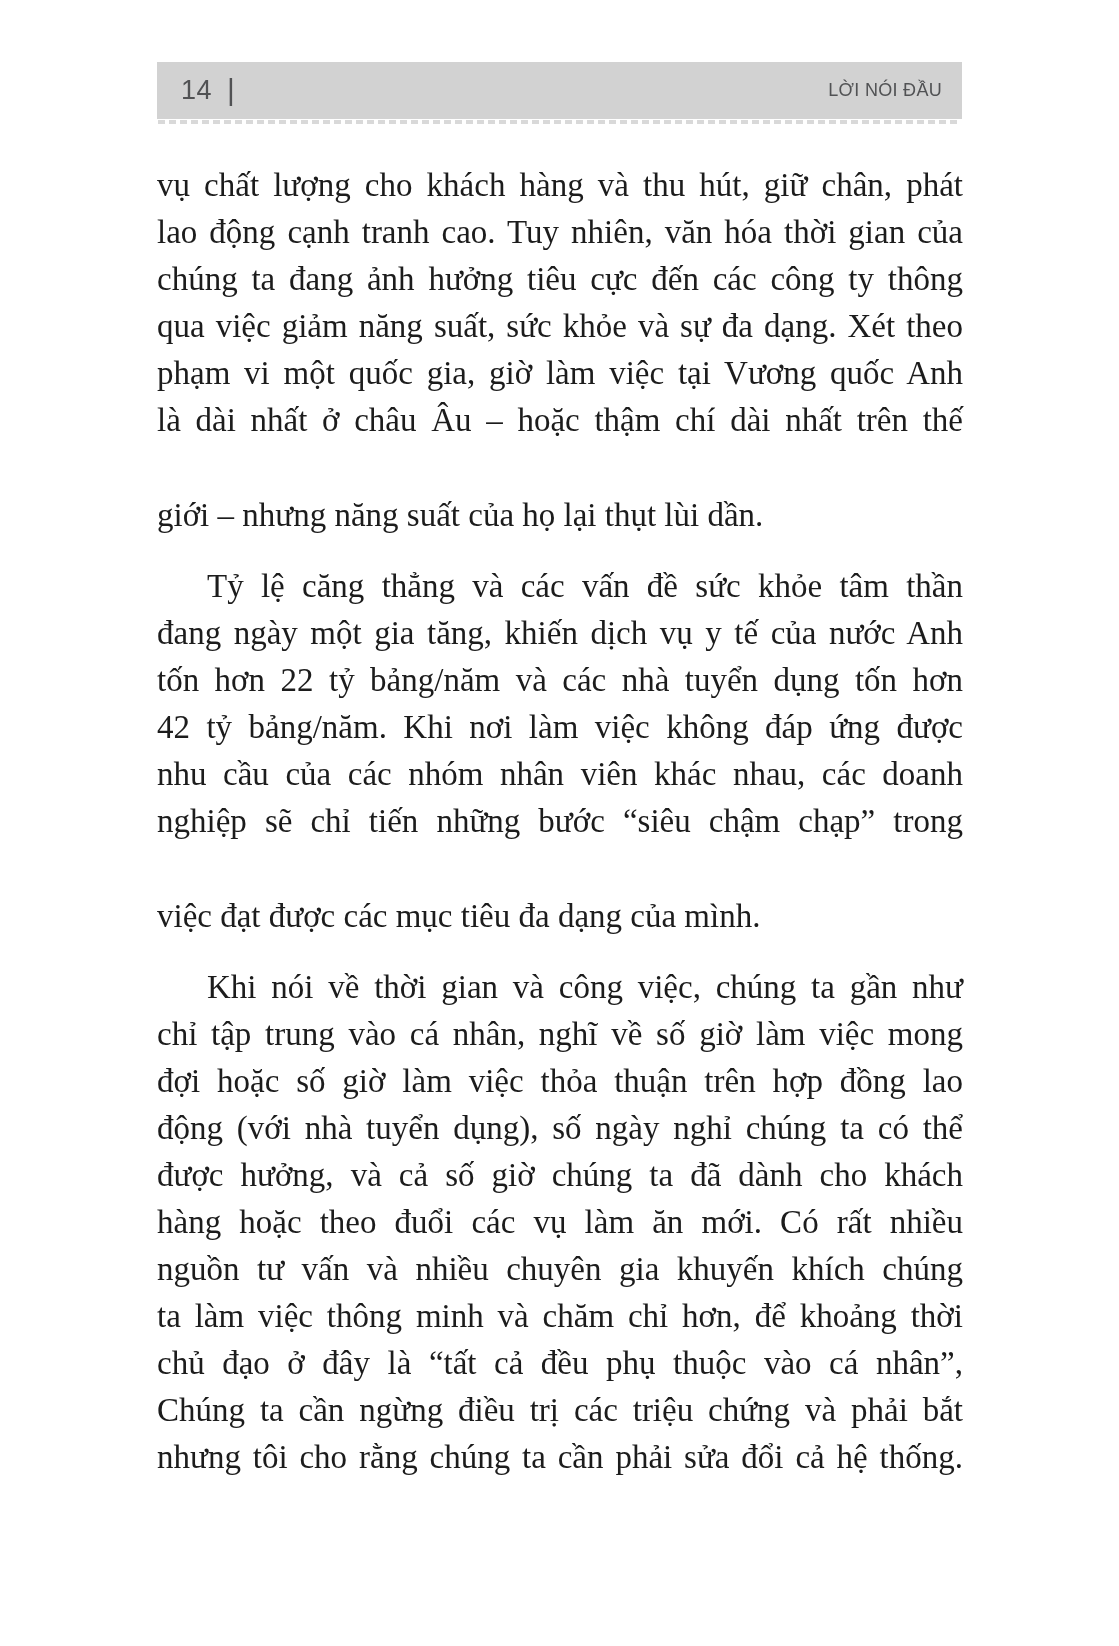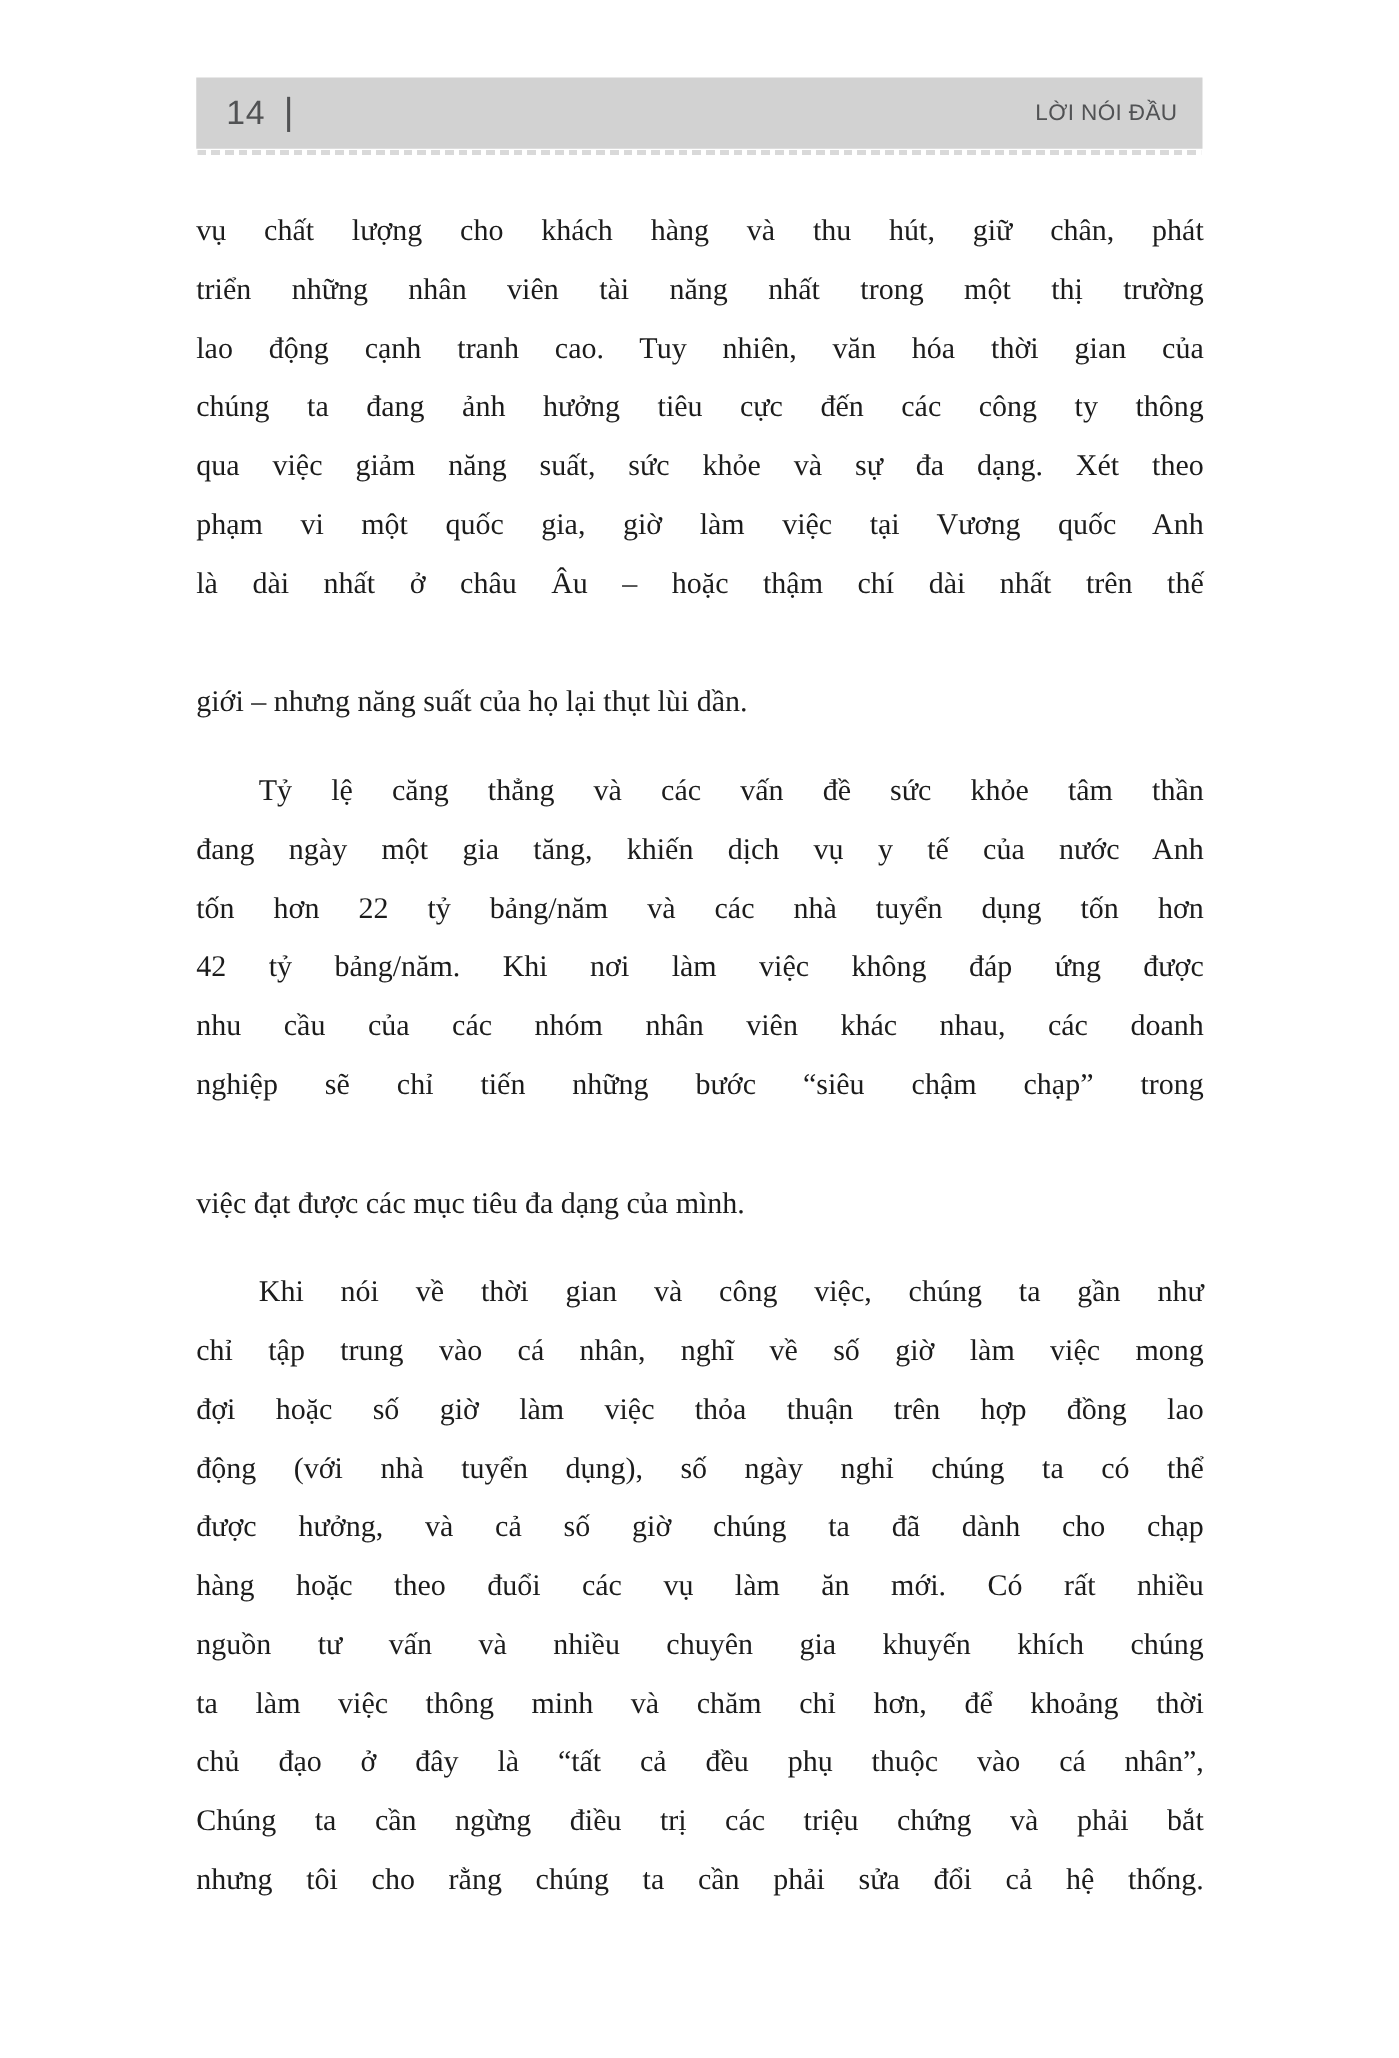--- a/index.html
+++ b/index.html
@@ -66,21 +66,21 @@
     color: var(--header-text, #58595b);
     letter-spacing: 0.3px;
   }
 
   
   .body-text {
     position: absolute;
     left: 157px;
     top: 162px;
     width: 806px;
-    font-size: 24px;
+    font-size: 33px;
     line-height: 47px;
     color: var(--body-text, #1c1c1c);
   }
   .paragraph {
     margin: 0 0 24px 0;
   }
   .line {
     text-align: justify;
     text-align-last: justify;
     white-space: normal;
@@ -104,21 +104,20 @@
     <div class="header-left">
       <span class="page-num">14</span>
       <span class="header-sep">|</span>
     </div>
     <span class="running-title">LỜI NÓI ĐẦU</span>
   </header>
 
   <main class="body-text" id="body-text">
       <div class="paragraph">
         <div class="line">vụ chất lượng cho khách hàng và thu hút, giữ chân, phát</div>
-        <div class="line">triển những nhân viên tài năng nhất trong một thị trường</div>
         <div class="line">lao động cạnh tranh cao. Tuy nhiên, văn hóa thời gian của</div>
         <div class="line">chúng ta đang ảnh hưởng tiêu cực đến các công ty thông</div>
         <div class="line">qua việc giảm năng suất, sức khỏe và sự đa dạng. Xét theo</div>
         <div class="line">phạm vi một quốc gia, giờ làm việc tại Vương quốc Anh</div>
         <div class="line">là dài nhất ở châu Âu – hoặc thậm chí dài nhất trên thế</div>
         <div class="line no-justify">giới – nhưng năng suất của họ lại thụt lùi dần.</div>
       </div>
       <div class="paragraph">
         <div class="line indent">Tỷ lệ căng thẳng và các vấn đề sức khỏe tâm thần</div>
         <div class="line">đang ngày một gia tăng, khiến dịch vụ y tế của nước Anh</div>
@@ -126,21 +125,21 @@
         <div class="line">42 tỷ bảng/năm. Khi nơi làm việc không đáp ứng được</div>
         <div class="line">nhu cầu của các nhóm nhân viên khác nhau, các doanh</div>
         <div class="line">nghiệp sẽ chỉ tiến những bước “siêu chậm chạp” trong</div>
         <div class="line no-justify">việc đạt được các mục tiêu đa dạng của mình.</div>
       </div>
       <div class="paragraph">
         <div class="line indent">Khi nói về thời gian và công việc, chúng ta gần như</div>
         <div class="line">chỉ tập trung vào cá nhân, nghĩ về số giờ làm việc mong</div>
         <div class="line">đợi hoặc số giờ làm việc thỏa thuận trên hợp đồng lao</div>
         <div class="line">động (với nhà tuyển dụng), số ngày nghỉ chúng ta có thể</div>
-        <div class="line">được hưởng, và cả số giờ chúng ta đã dành cho chạp</div>
+        <div class="line">được hưởng, và cả số giờ chúng ta đã dành cho khách</div>
         <div class="line">hàng hoặc theo đuổi các vụ làm ăn mới. Có rất nhiều</div>
         <div class="line">nguồn tư vấn và nhiều chuyên gia khuyến khích chúng</div>
         <div class="line">ta làm việc thông minh và chăm chỉ hơn, để khoảng thời</div>
         <div class="line">chủ đạo ở đây là “tất cả đều phụ thuộc vào cá nhân”,</div>
         <div class="line">Chúng ta cần ngừng điều trị các triệu chứng và phải bắt</div>
         <div class="line">nhưng tôi cho rằng chúng ta cần phải sửa đổi cả hệ thống.</div>
       </div>
     </main>
 
 </div>

